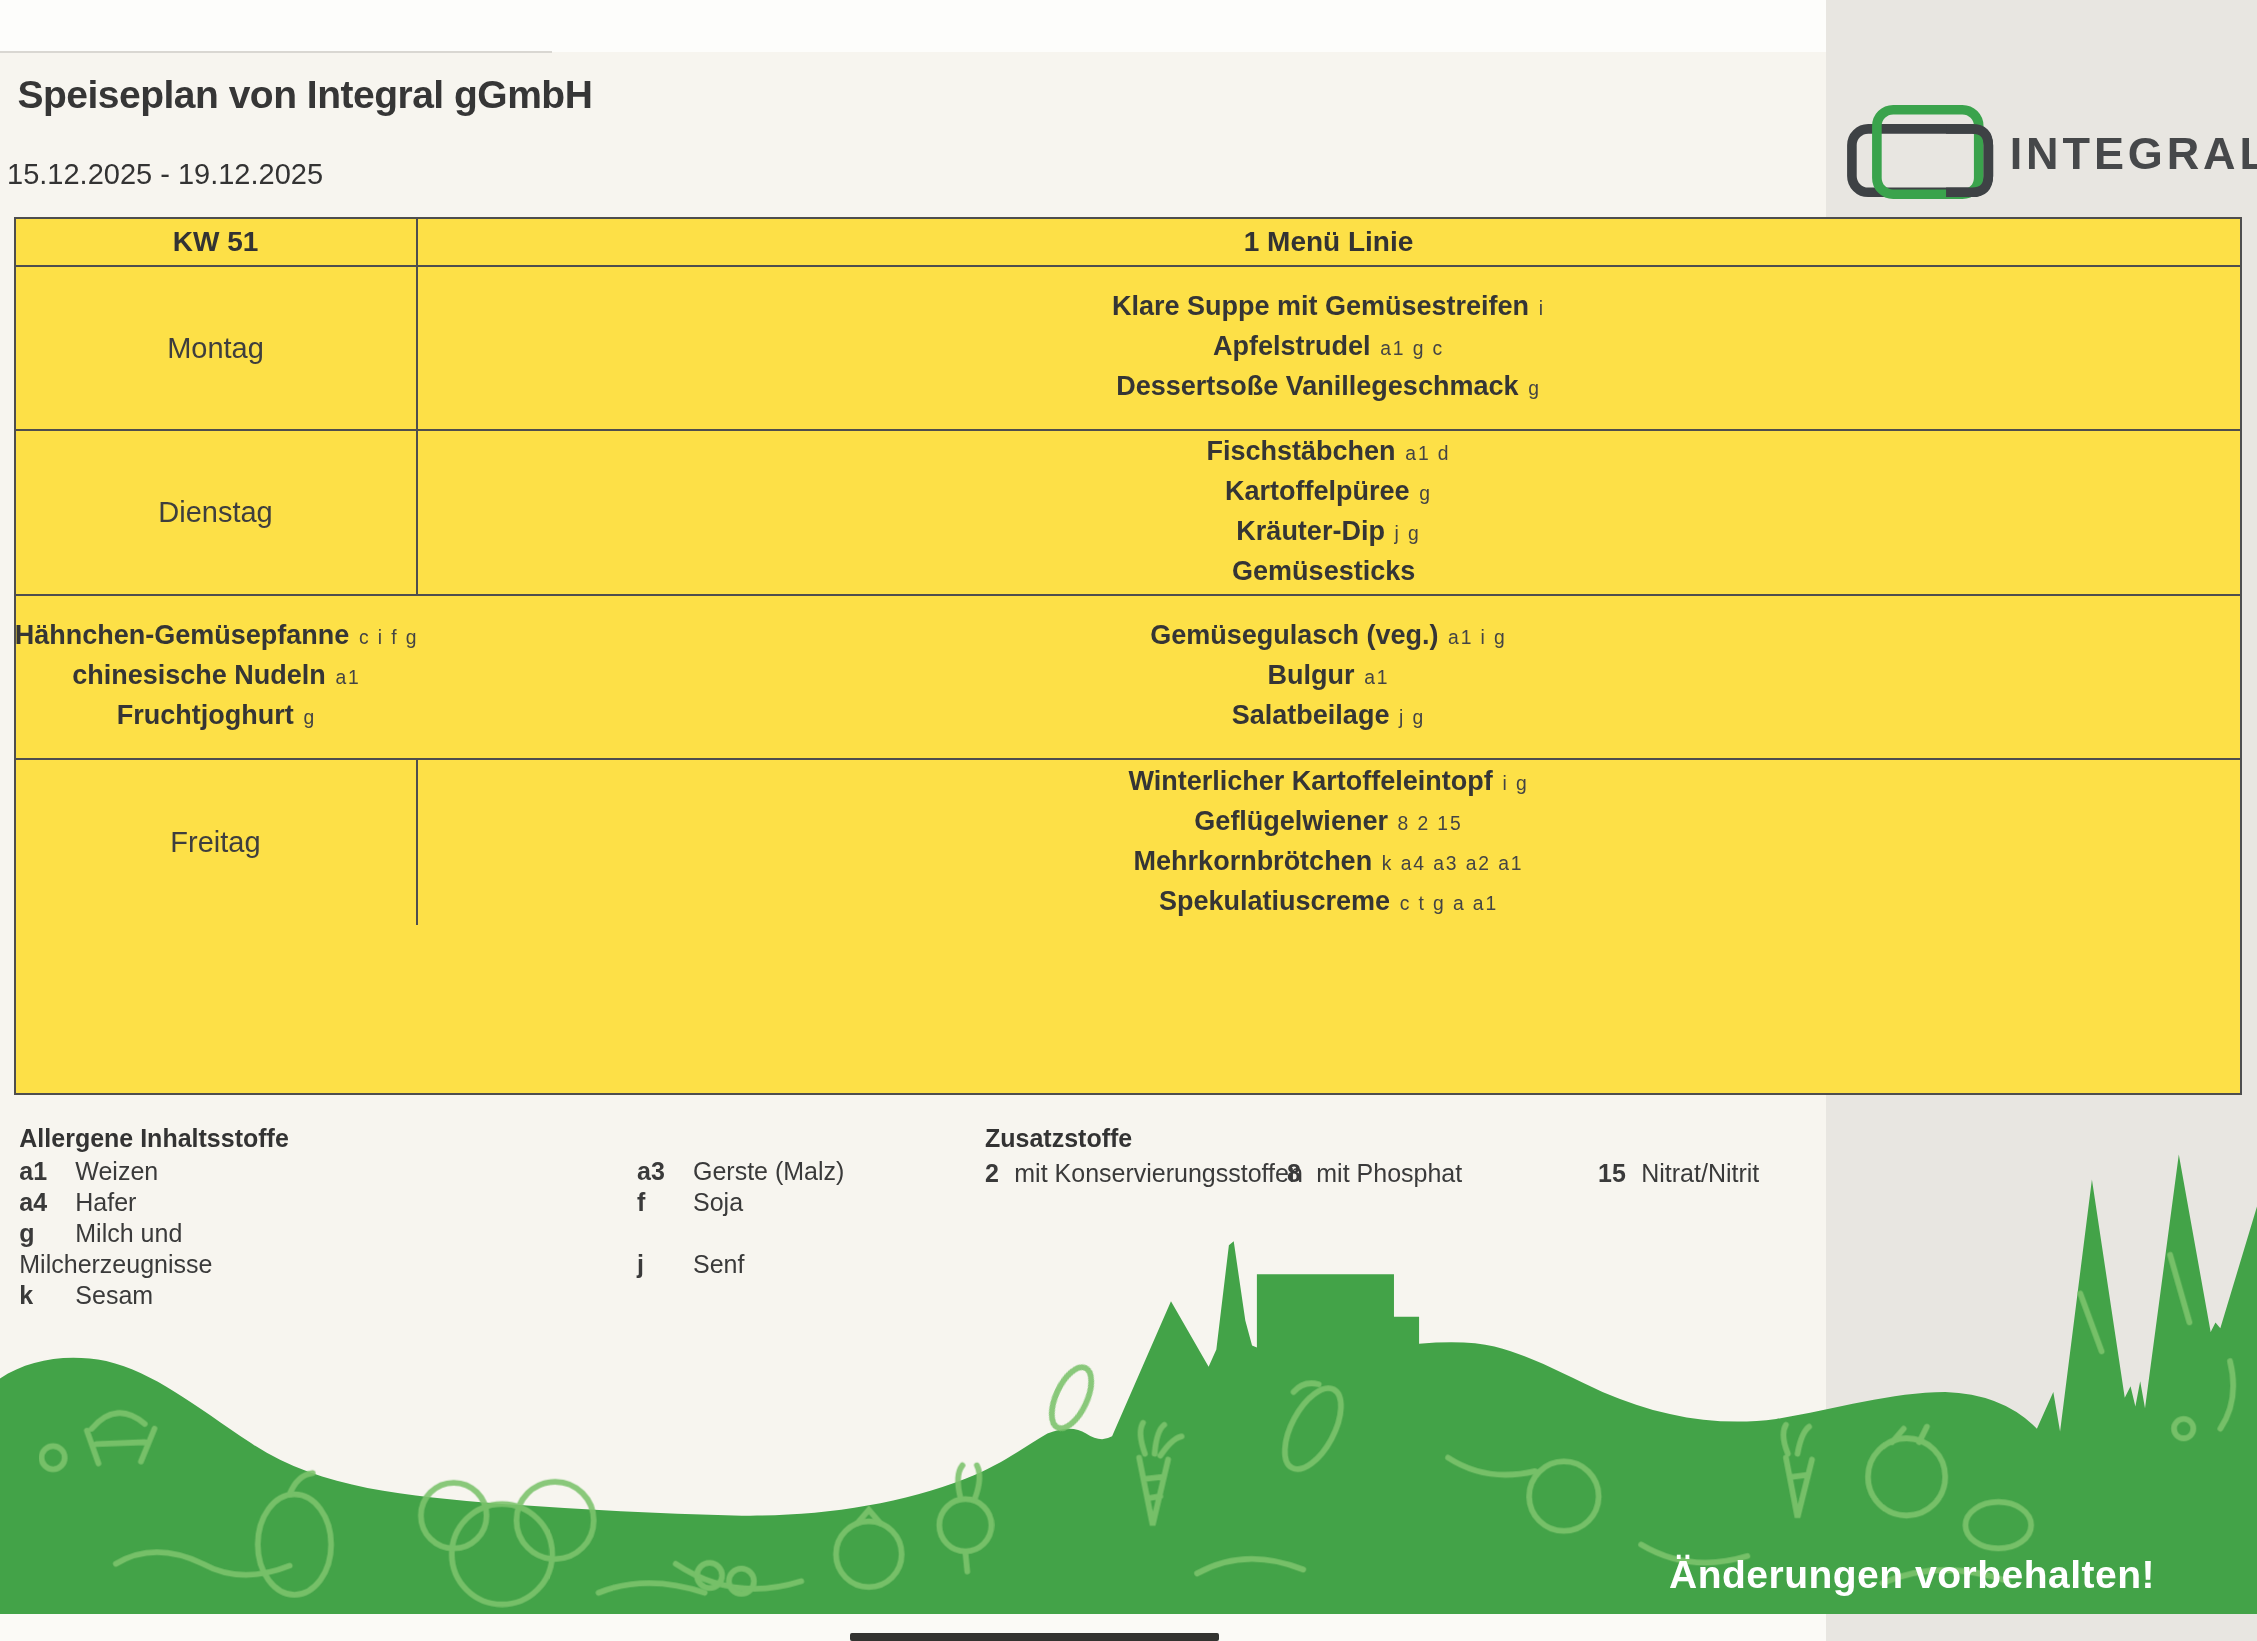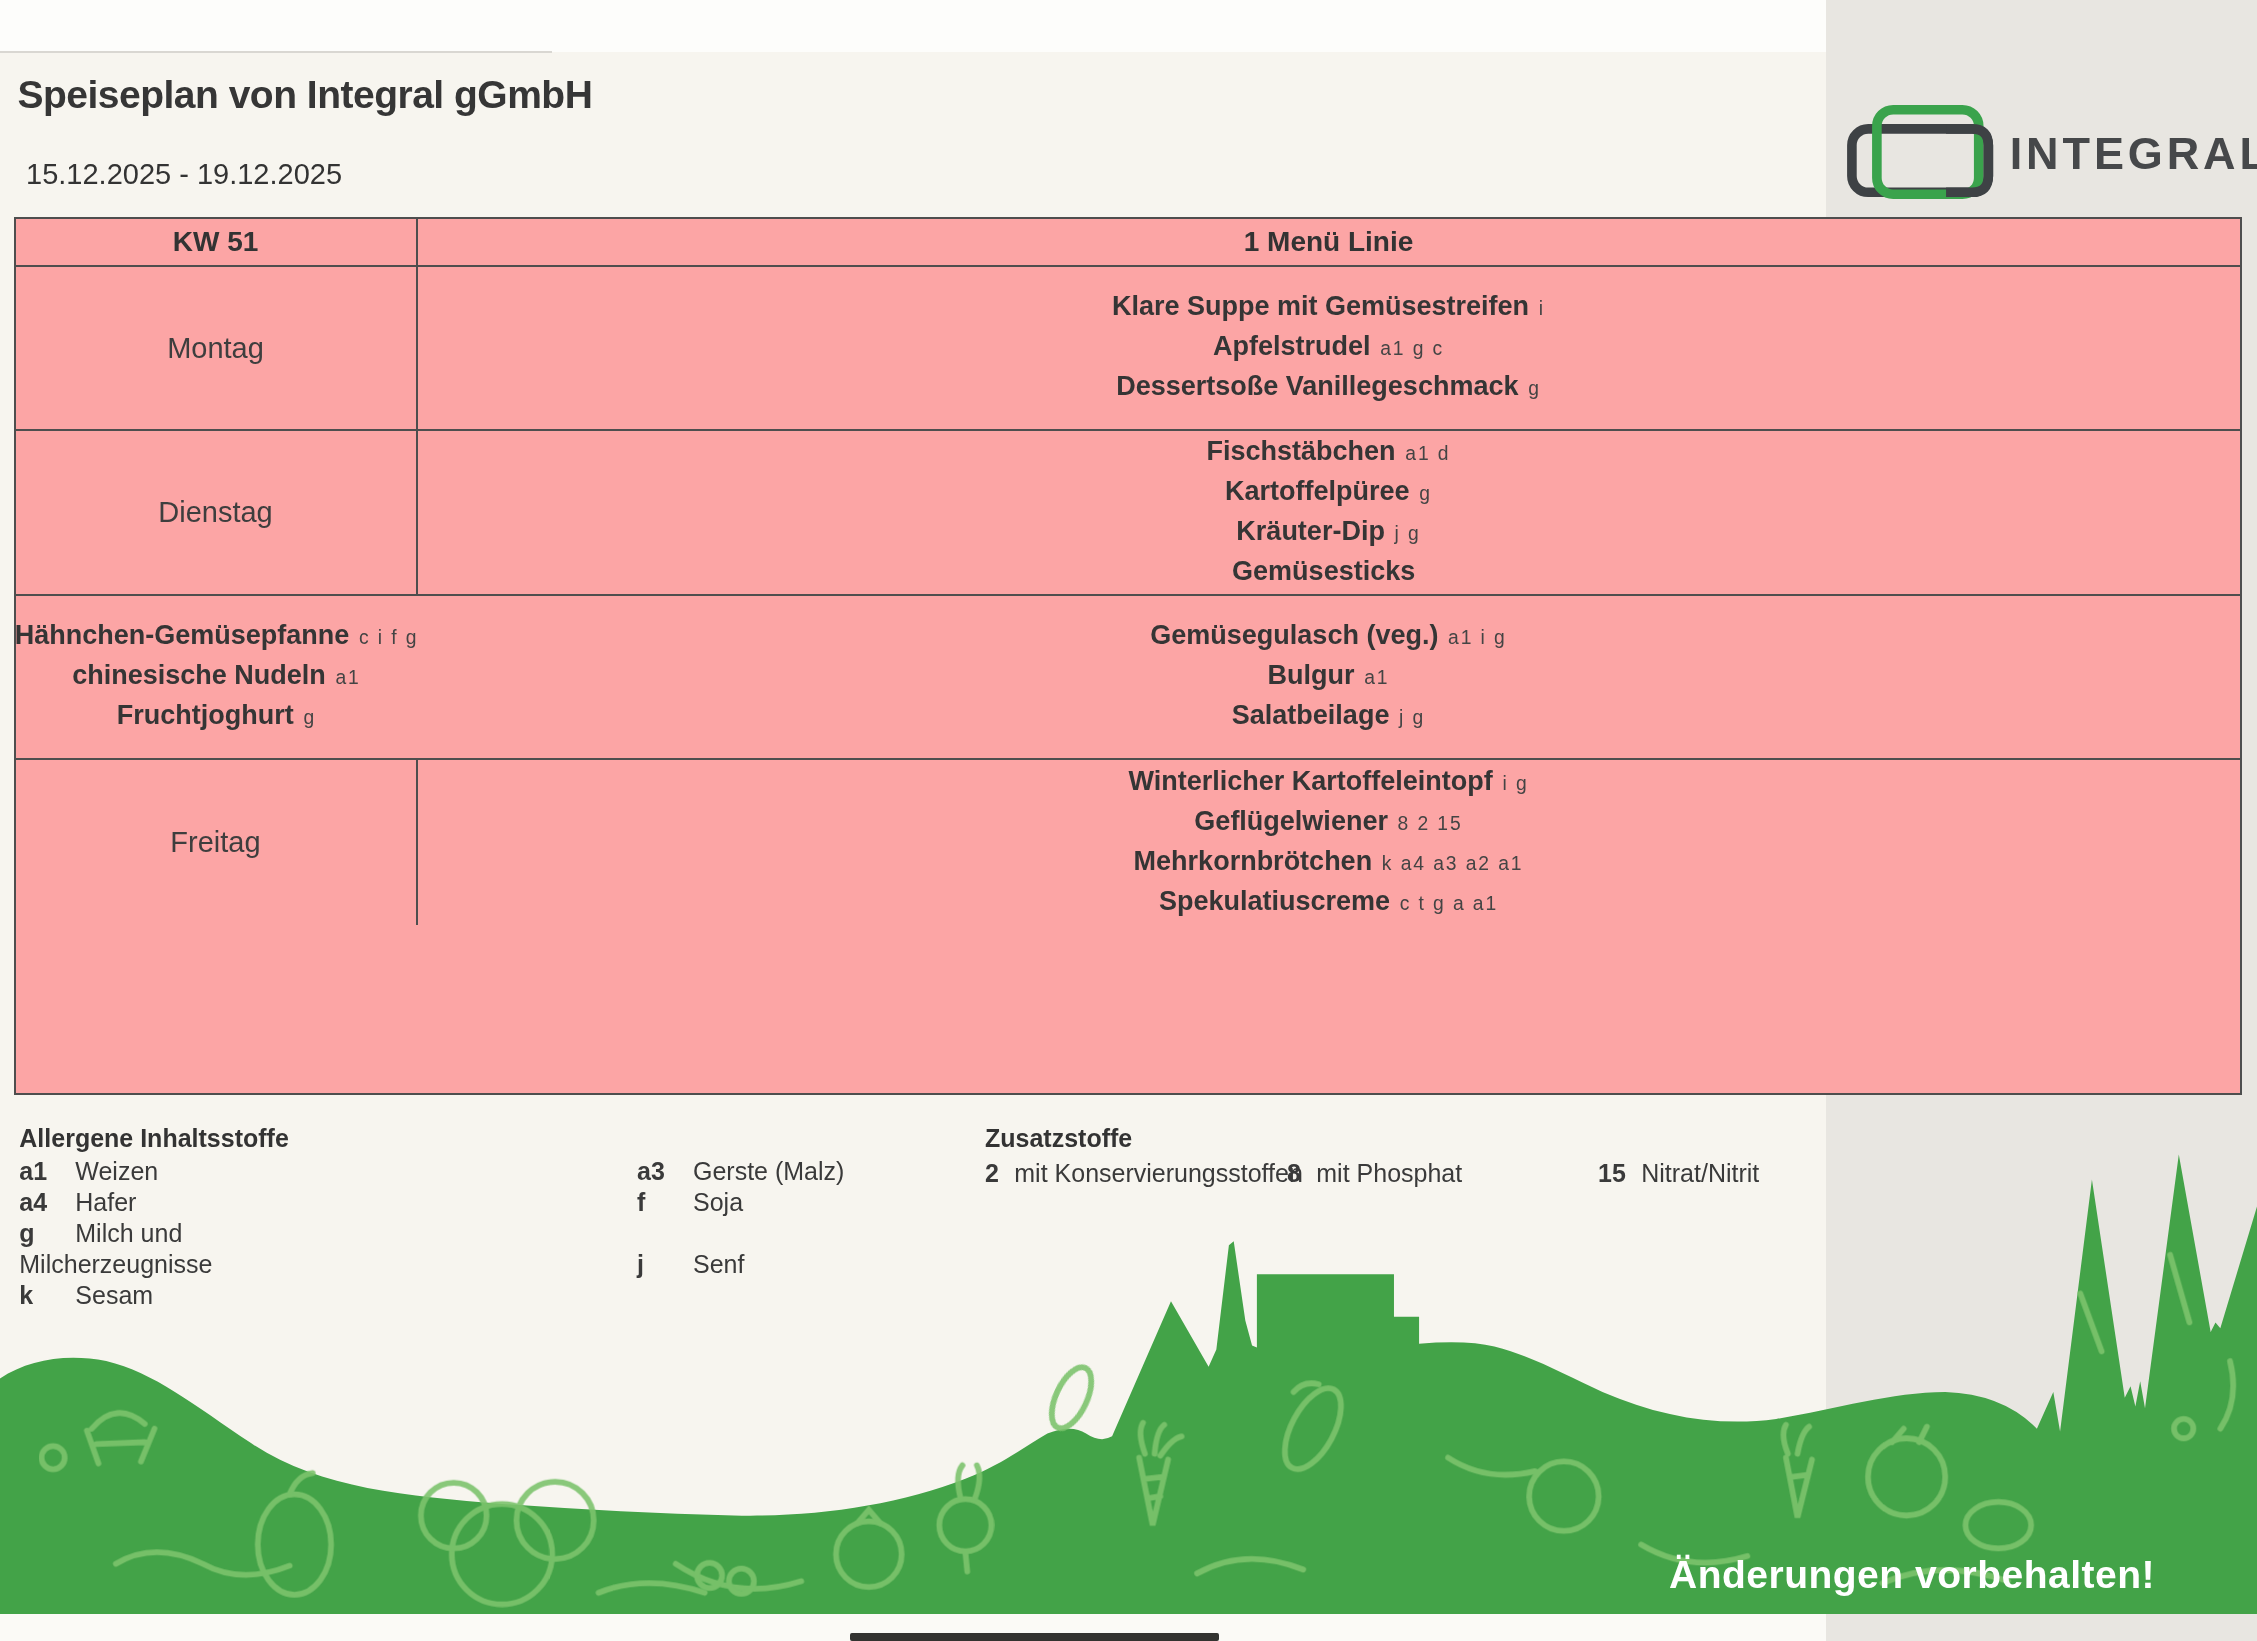--- a/index.html
+++ b/index.html
@@ -3,28 +3,28 @@
 <meta charset="utf-8">
 <style>
   html,body{margin:0;padding:0;}
   body{width:2257px;height:1641px;overflow:hidden;background:#e8e6e1;}
   .page{position:absolute;left:0;top:0;width:1826px;height:1641px;background:#f7f5ef;
         font-family:"Liberation Sans", sans-serif;color:#3b3b3b;}
   .scan-top{position:absolute;left:0;top:0;width:100%;height:52px;background:#fdfdfb;}
   .scan-line{position:absolute;left:0;top:51px;width:552px;height:1.9px;background:#d9d7d2;}
   
   .title{position:absolute;left:17.4px;top:73px;font-size:39px;font-weight:bold;color:#363636;letter-spacing:-0.5px;}
-  .daterange{position:absolute;left:26px;top:158px;font-size:29px;color:#333;}
+  .daterange{position:absolute;left:7px;top:158px;font-size:29px;color:#333;}
   .logo{position:absolute;left:1846px;top:102px;display:flex;align-items:center;}
   .logo svg{display:block;}
   .logo-text{font-size:45px;font-weight:bold;color:#46484a;letter-spacing:3.9px;margin-left:9.7px;margin-top:5.8px;}
   
   .menu-table{position:absolute;left:13.5px;top:217px;width:2228px;box-sizing:border-box;
       border:2.9px solid #4e4e4e;display:grid;grid-template-columns:402px 1fr;
-      grid-template-rows:48px 164px 165px 164px 165px 168px;background:#fca5a5;}
+      grid-template-rows:48px 164px 165px 164px 165px 168px;background:#fde047;}
   .cell{box-sizing:border-box;border-bottom:2.9px solid #4e4e4e;display:flex;align-items:center;justify-content:center;}
   .cell.last{border-bottom:none;}
   .cell.c1{border-right:2.9px solid #4e4e4e;}
   .th{font-weight:bold;font-size:28px;color:#333;}
   .dayname{font-size:29px;color:#3e3e3e;}
   .dishes{flex-direction:column;line-height:37px;}
   .dish{white-space:nowrap;}
   .dish-name{font-weight:bold;font-size:27px;color:#353535;}
   .dish-codes{font-size:19.3px;color:#444;margin-left:9.7px;letter-spacing:1.9px;}
   

